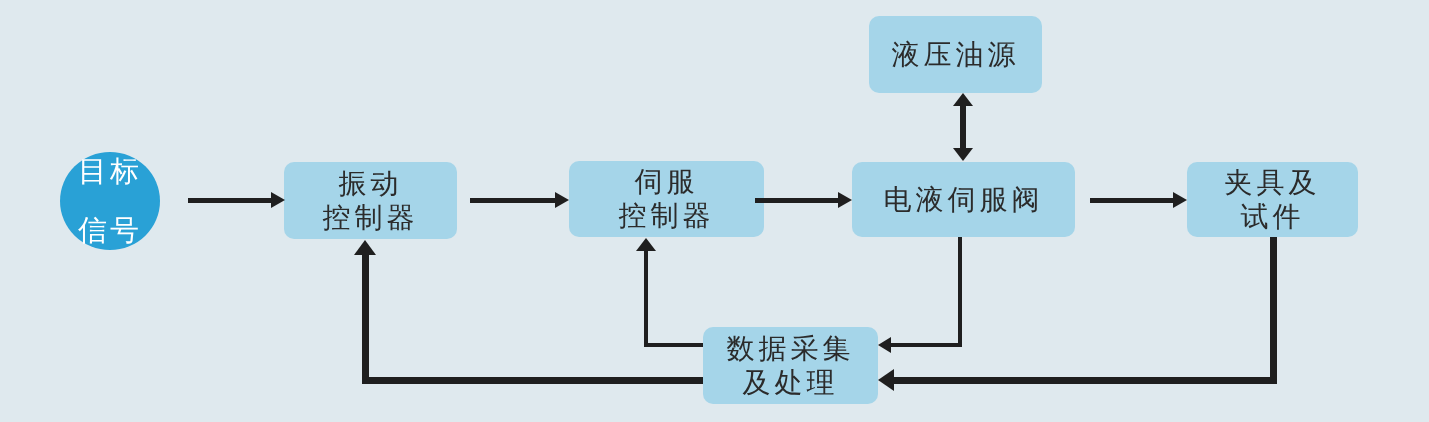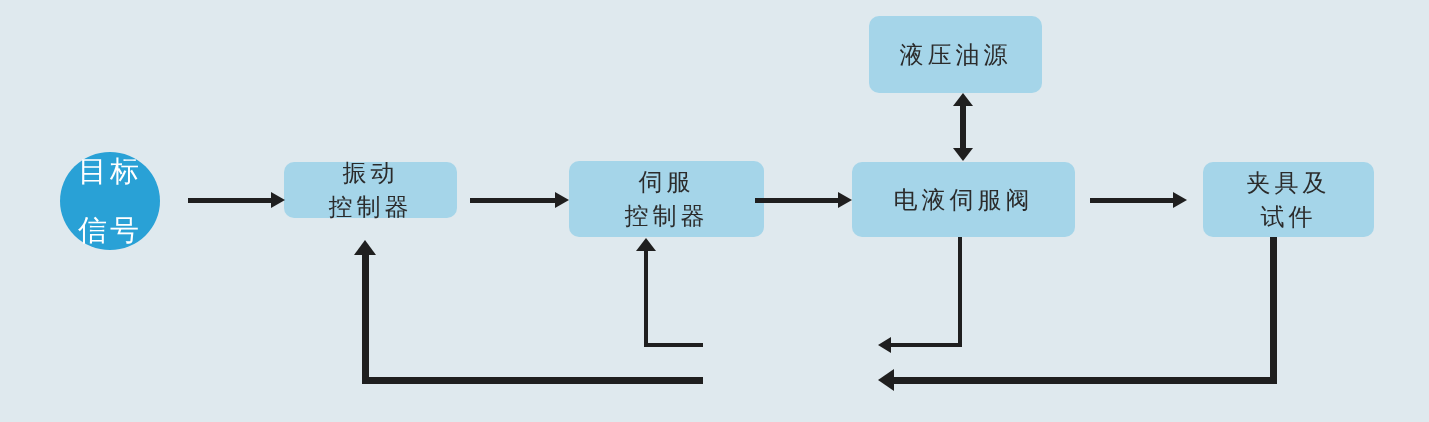--- a/index.html
+++ b/index.html
@@ -24,21 +24,21 @@
   }
   .node{
     position:absolute;
     background:var(--node-fill);
     border-radius:10px;
     color:var(--node-text);
     display:flex;
     flex-direction:column;
     align-items:center;
     justify-content:center;
-    font-size:24px;
+    font-size:28px;
     line-height:34px;
     letter-spacing:4px;
     text-align:center;
     font-weight:500;
   }
   .node span{display:block;}
   .circle{
     position:absolute;
     background:var(--circle-fill);
     border-radius:50%;
@@ -66,43 +66,47 @@
 </head>
 <body>
 
 <div class="canvas">
 
   <div class="circle" style="left:60px;top:152px;width:100px;height:98px;">
     <span>目标</span>
     <span>信号</span>
   </div>
 
-  <div class="node" style="left:284px;top:162px;width:173px;height:56px;">
+  <div class="node" style="left:284px;top:162px;width:173px;height:77px;">
     <span>振动</span>
     <span>控制器</span>
   </div>
 
   <div class="node" style="left:569px;top:161px;width:195px;height:76px;">
     <span>伺服</span>
     <span>控制器</span>
   </div>
 
   <div class="node" style="left:869px;top:16px;width:173px;height:77px;">
     <span>液压油源</span>
   </div>
 
   <div class="node" style="left:852px;top:162px;width:223px;height:75px;">
     <span>电液伺服阀</span>
   </div>
 
-  <div class="node" style="left:1187px;top:162px;width:171px;height:75px;margin-left:16px;">
+  <div class="node" style="left:1187px;top:162px;width:171px;height:75px;">
     <span>夹具及</span>
     <span>试件</span>
   </div>
 
+  <div class="node" style="left:703px;top:327px;width:175px;height:77px;">
+    <span>数据采集</span>
+    <span>及处理</span>
+  </div>
 
   <div>
     <div class="hline" style="left:188px;top:198px;width:83px;height:5px;"></div>
     <div class="head head-right" style="left:271px;top:192px;"></div>
   </div>
 
   <div>
     <div class="hline" style="left:470px;top:198px;width:85px;height:5px;"></div>
     <div class="head head-right" style="left:555px;top:192px;"></div>
   </div>

